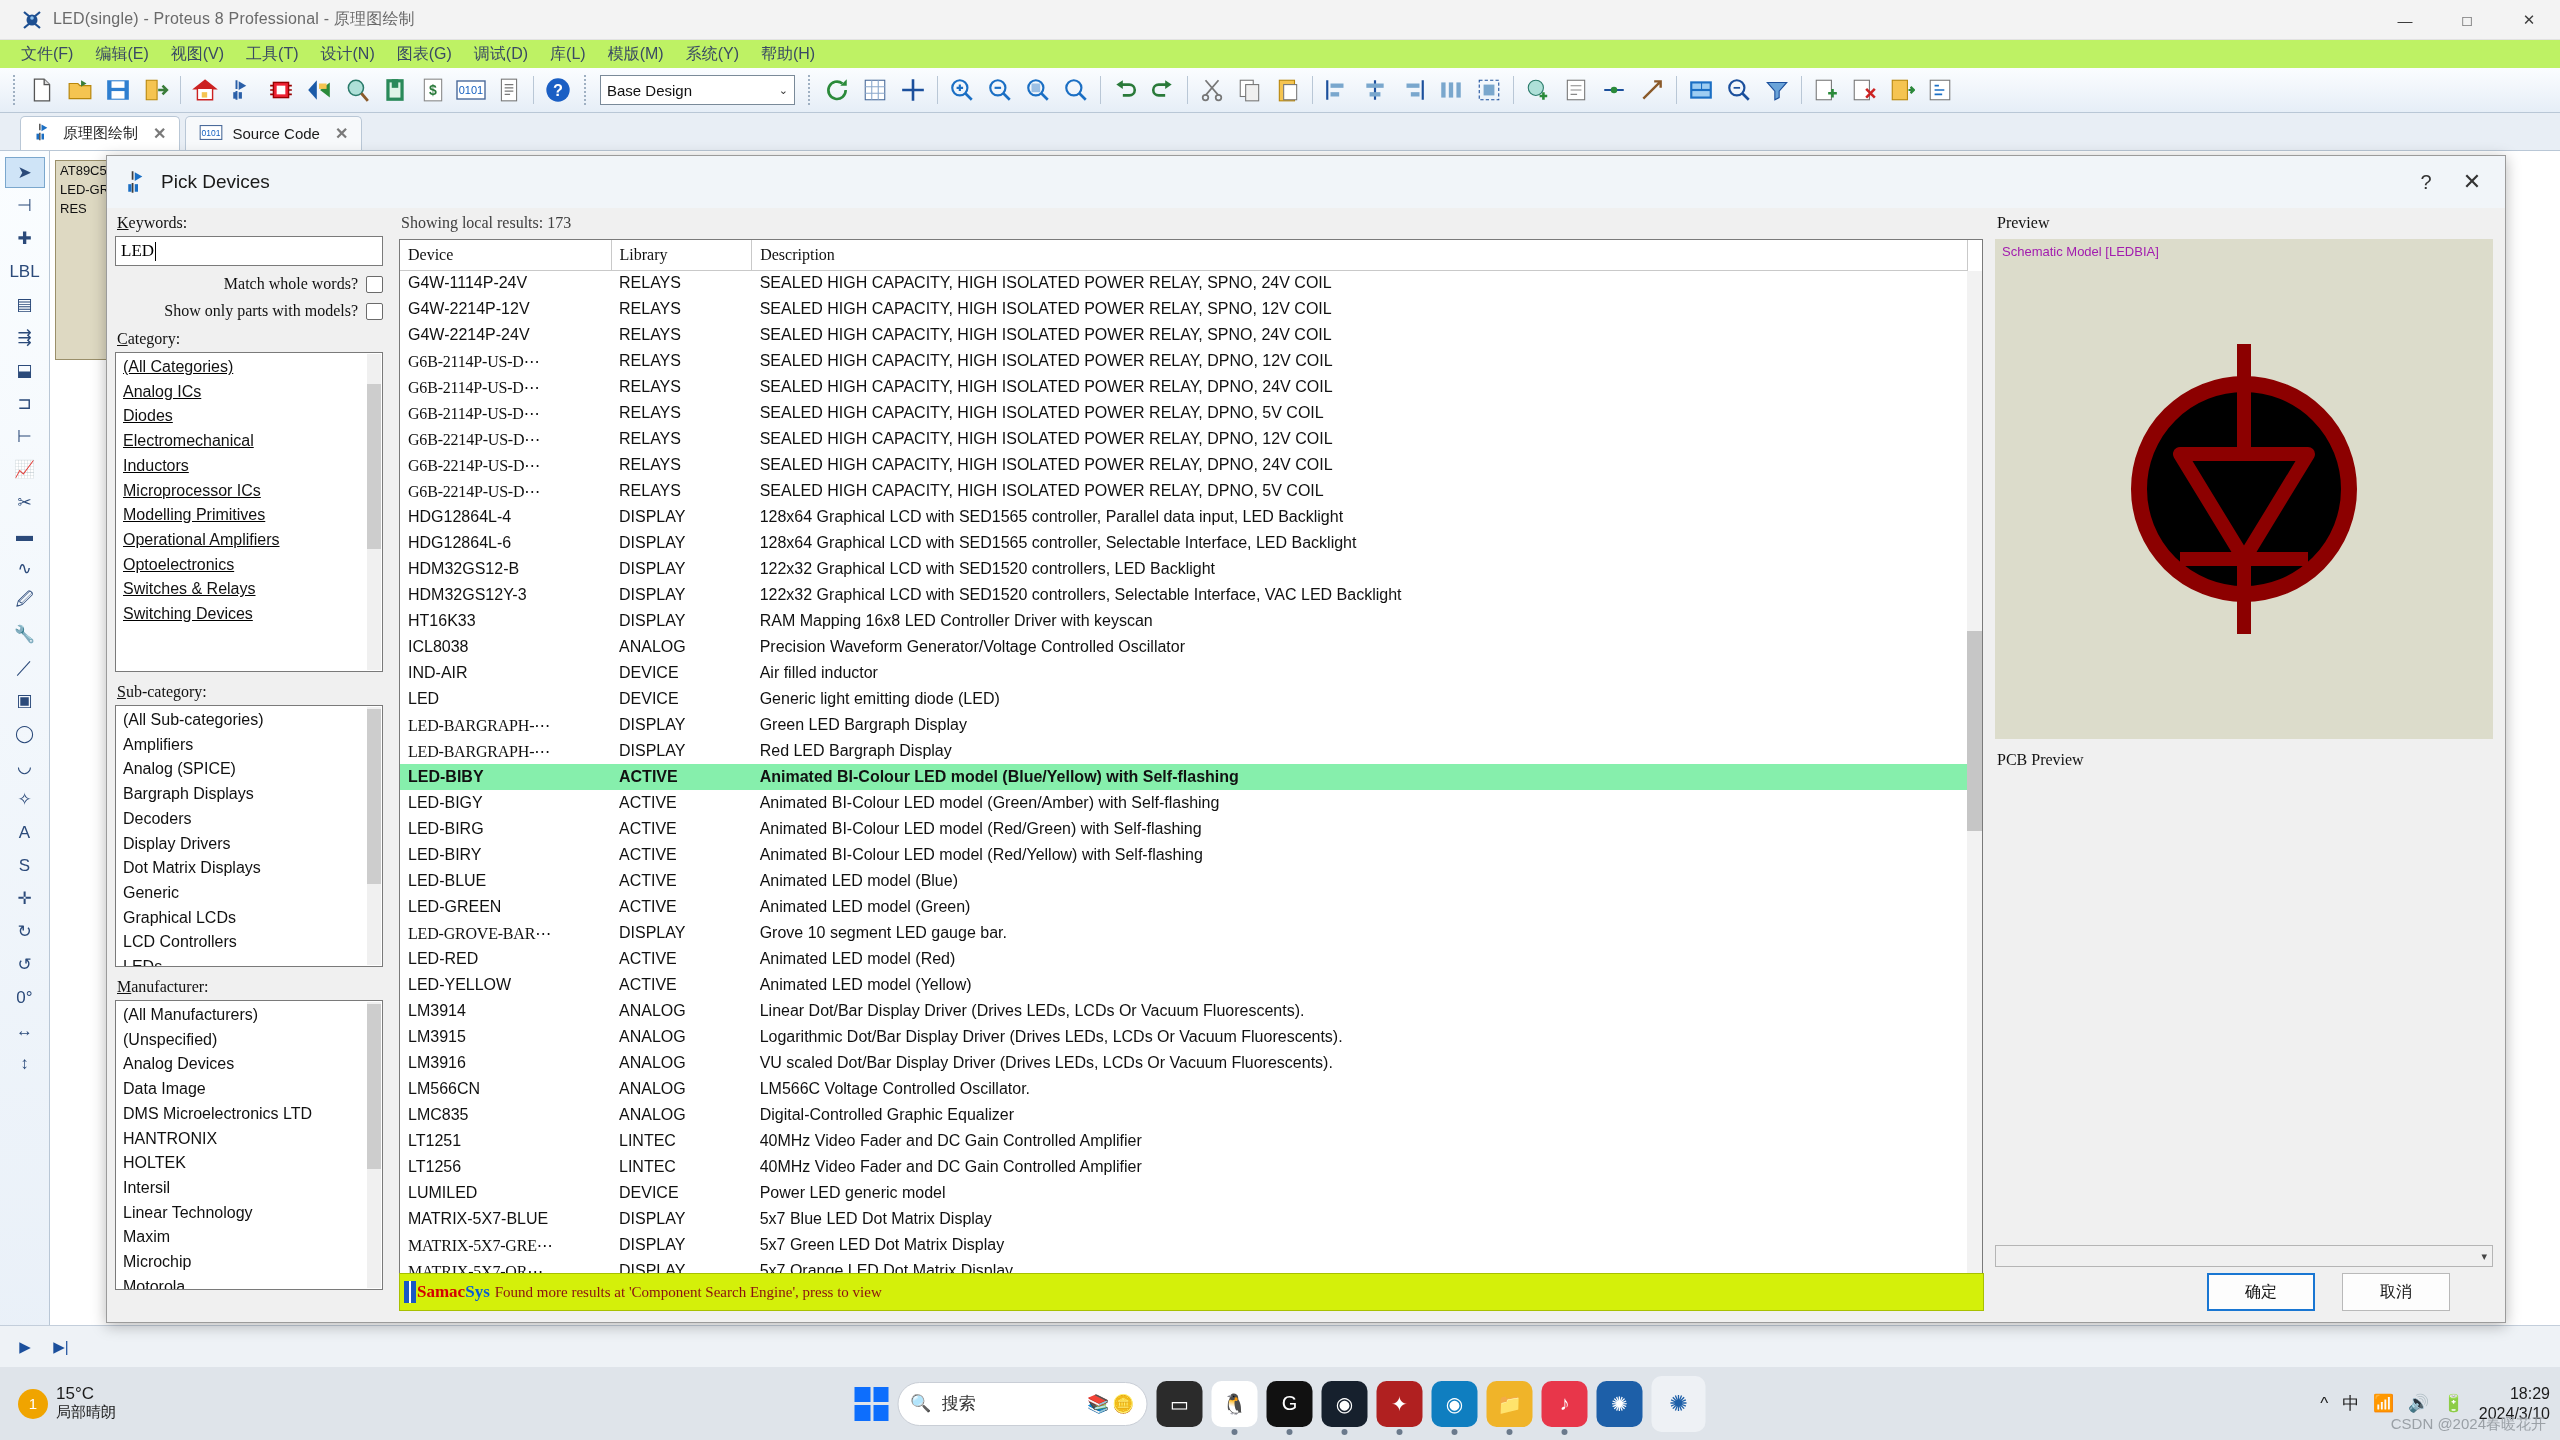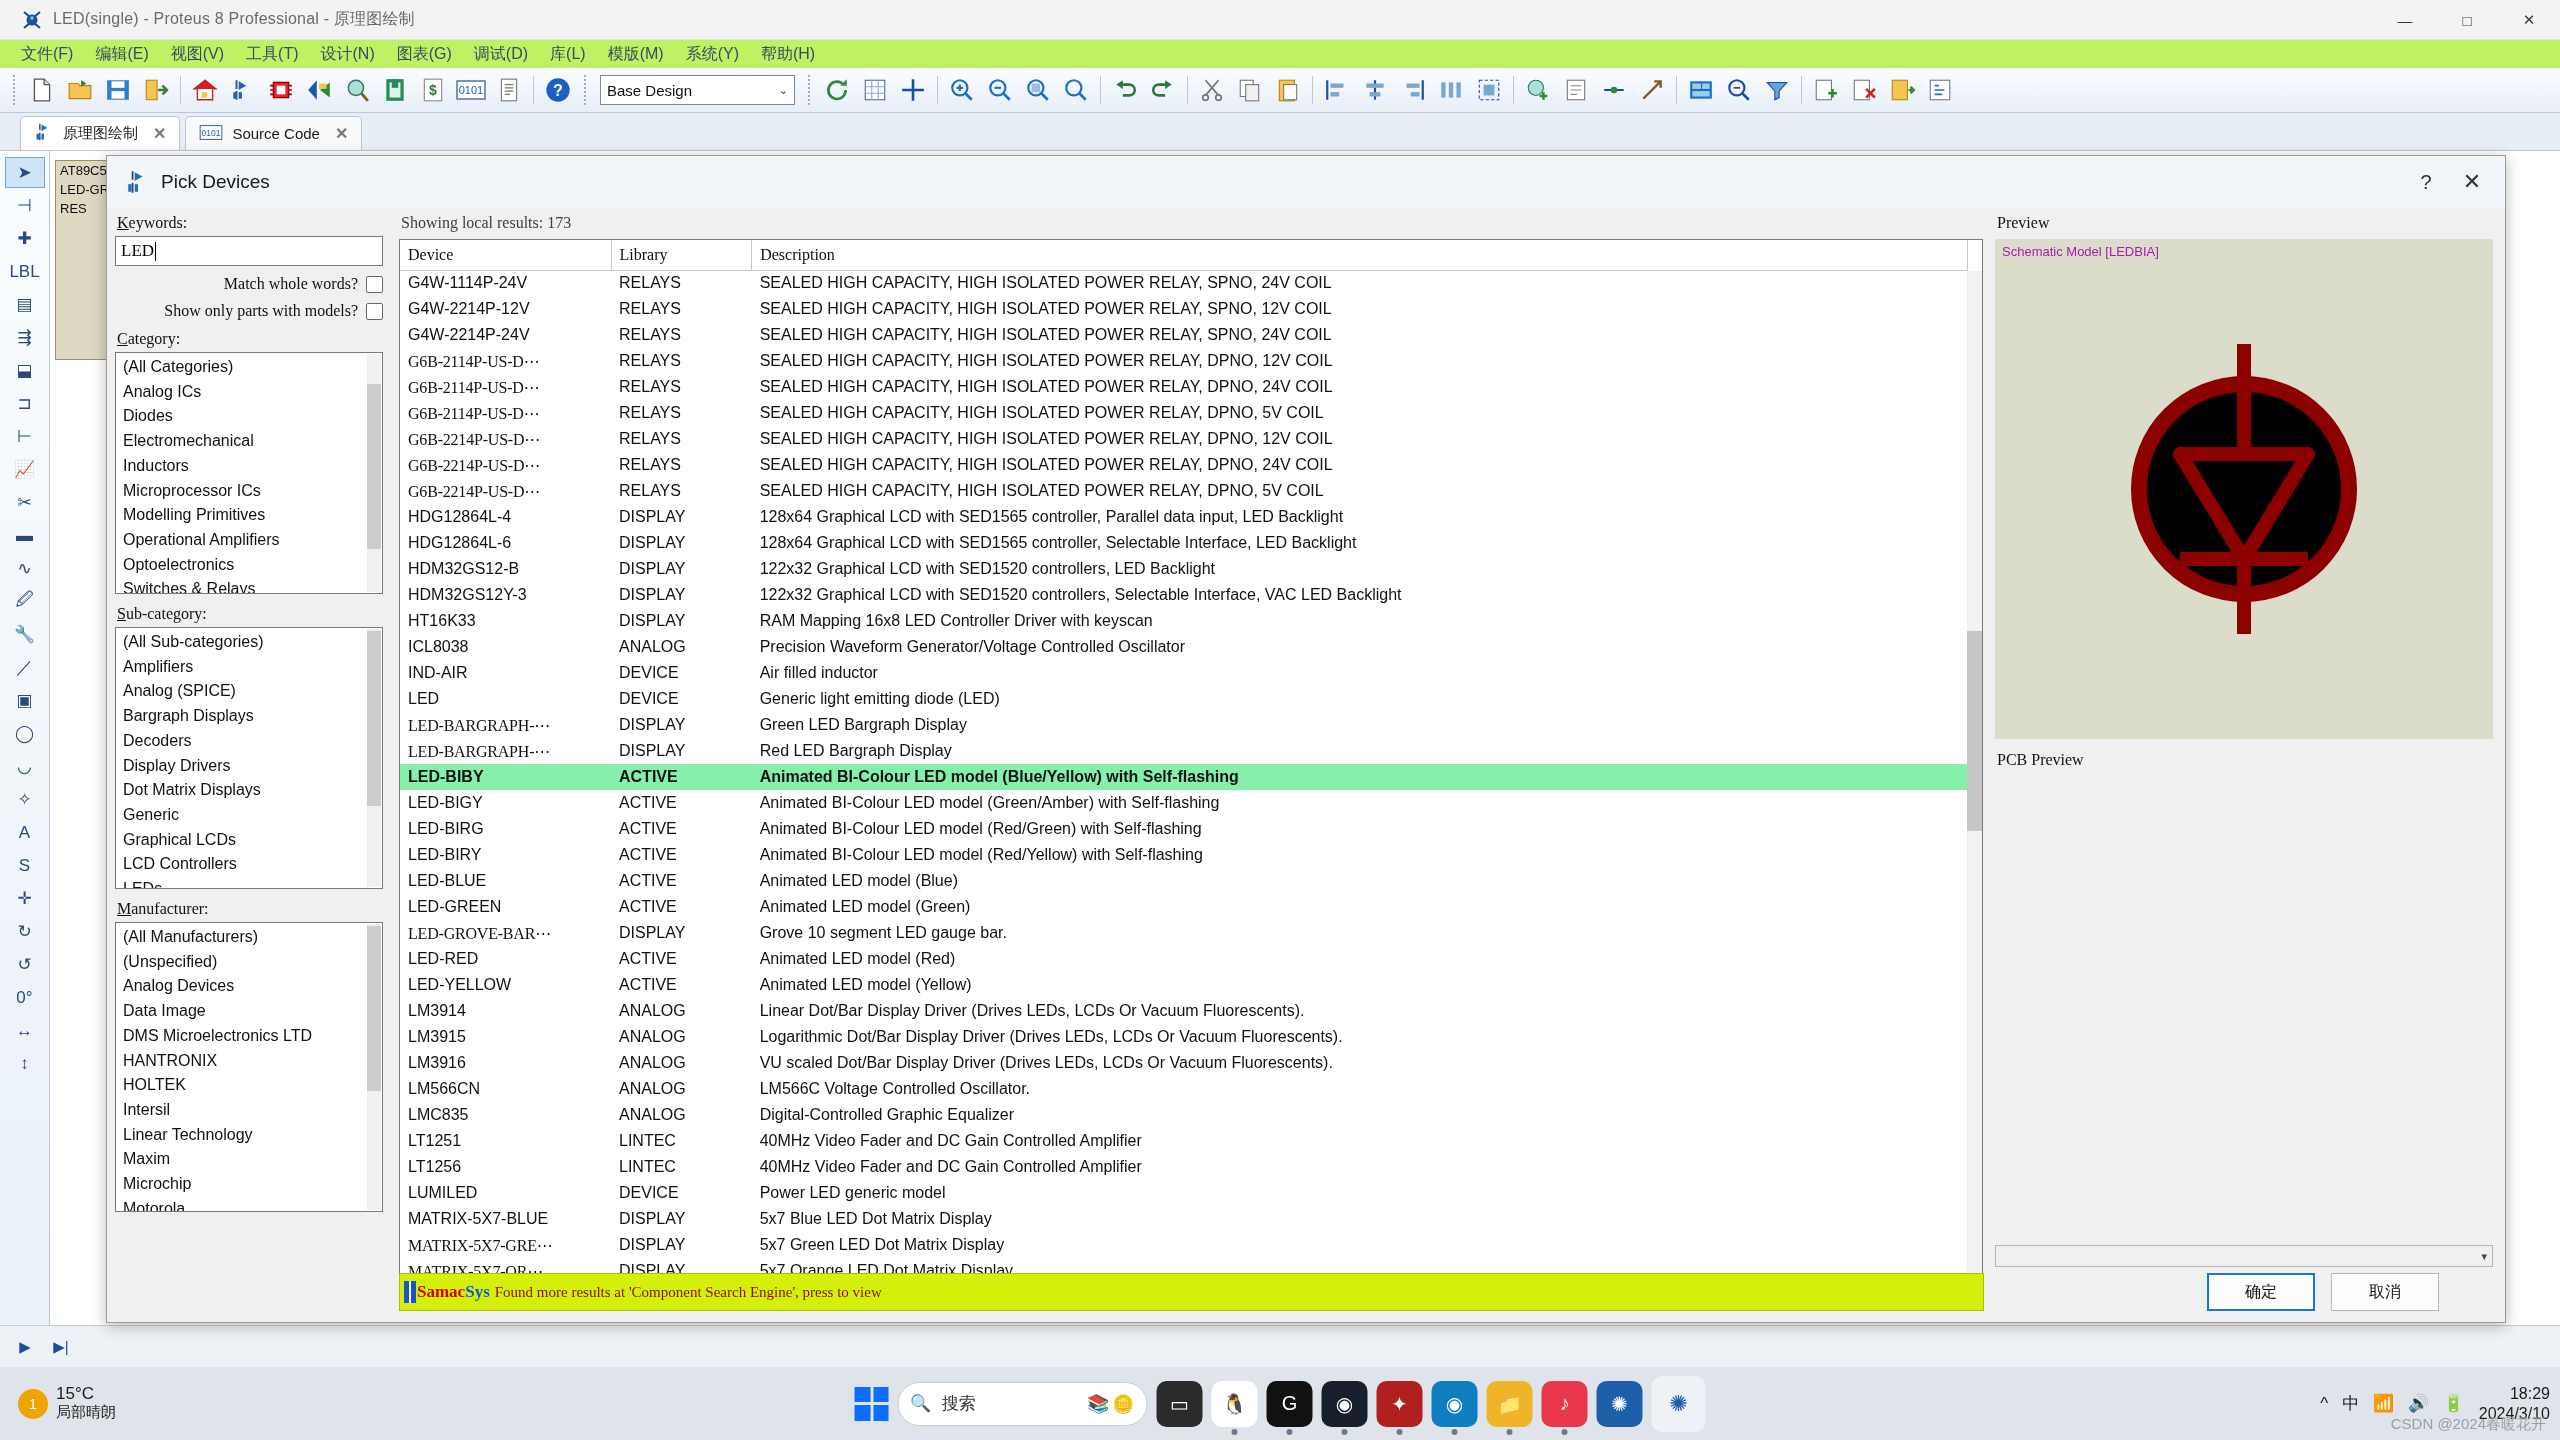--- a/index.html
+++ b/index.html
@@ -608,21 +608,21 @@
         <div class="chk-row">
           <span class="chk-lbl">Match whole words?</span>
           <span class="chk-box"></span>
         </div>
         <div class="chk-row">
           <span class="chk-lbl">Show only parts with models?</span>
           <span class="chk-box"></span>
         </div>
 
         <div class="fld-label" style="margin-top:10px;"><u>C</u><span>ategory:</span></div>
-        <div class="listbox" style="height:242px;">
+        <div class="listbox" style="height:320px;text-decoration:underline;">
           <ul id="cat-list">
               <li>(All Categories)</li>
               <li>Analog ICs</li>
               <li>Diodes</li>
               <li>Electromechanical</li>
               <li>Inductors</li>
               <li>Microprocessor ICs</li>
               <li>Modelling Primitives</li>
               <li>Operational Amplifiers</li>
               <li>Optoelectronics</li>
@@ -913,21 +913,21 @@
           <span class="arr">▾</span>
         </div>
       </div>
 
       <div class="dlg-bottom">
         <div class="banner">
           <span class="logo-blk"></span>
           <span class="brand"><span class="red">Samac</span><span class="blue">Sys</span></span>
           <span class="msg">Found more results at 'Component Search Engine', press to view</span>
         </div>
-        <div style="position:absolute; left:2100px; top:9px; display:flex; gap:16px;">
+        <div style="position:absolute; left:2100px; top:9px; display:flex; gap:27px;">
           <div class="btn primary">确定</div>
           <div class="btn">取消</div>
         </div>
       </div>
 
     </div>
   </div>
 </div>
 
 <div id="taskbar">

